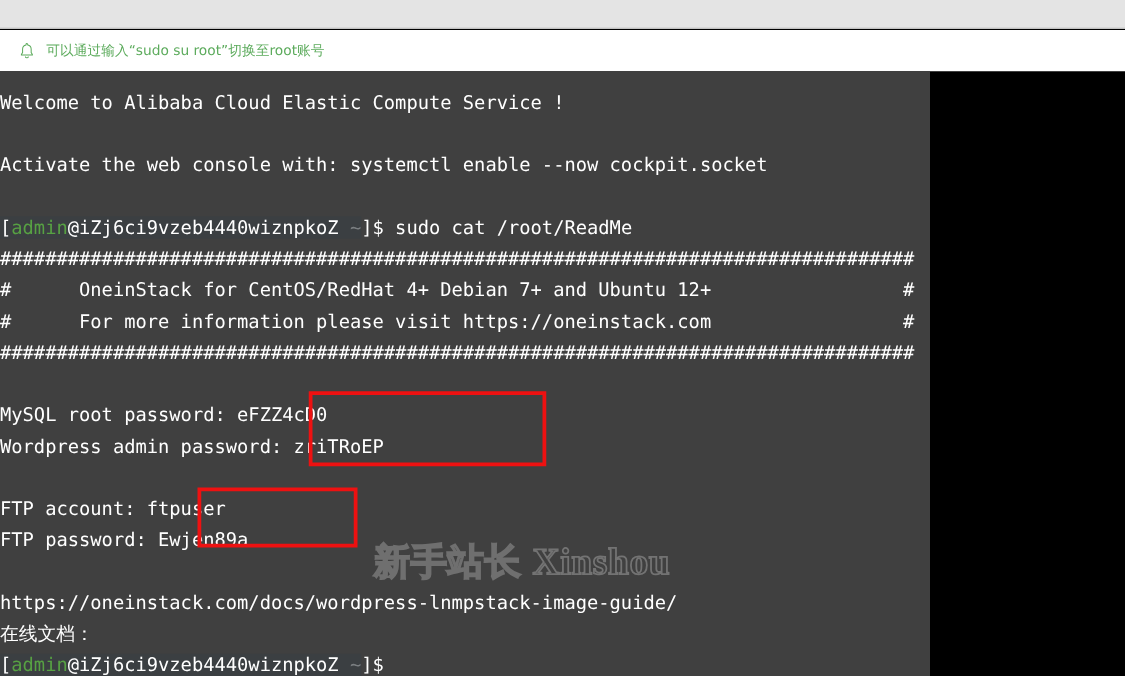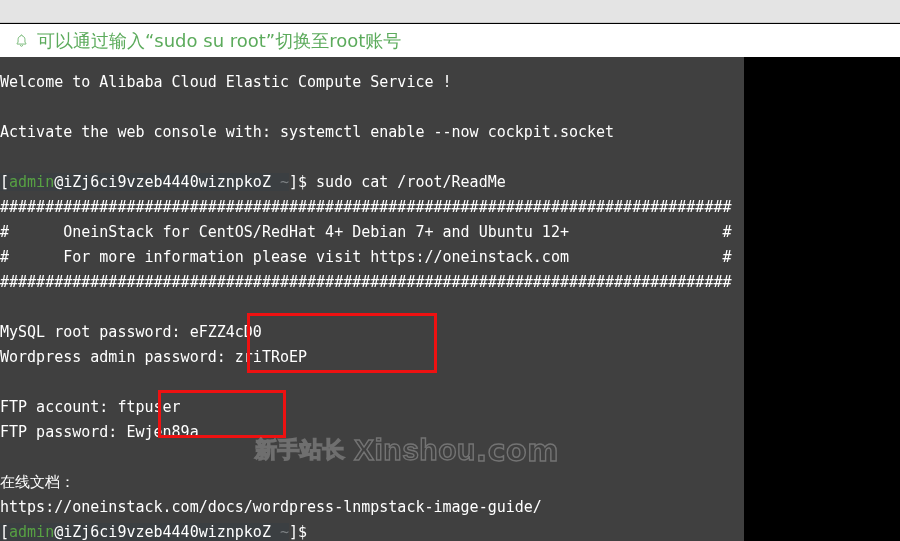--- a/index.html
+++ b/index.html
@@ -46,21 +46,21 @@
   }
   .bell-icon {
     width: 15px;
     height: 16px;
     flex: 0 0 auto;
     margin-right: 8px;
     display: block;
   }
   .notice-text {
     color: #5cab5c;
-    font-size: 18px;
+    font-size: 11px;
     font-family: "DejaVu Sans", "Liberation Sans", sans-serif;
     letter-spacing: 0px;
     white-space: nowrap;
     line-height: 1;
   }
 
   
   .terminal {
     position: absolute;
     left: 0; top: 57px;
@@ -120,27 +120,28 @@
     pointer-events: none;
     white-space: nowrap;
     font-size: 30px;
     font-weight: bold;
     letter-spacing: 0.5px;
   }
   .wm-cn {
     color: rgba(20,20,20,0.0);
     -webkit-text-stroke: 1.4px rgba(150,150,150,0.55);
     font-family: Liberation Serif, serif;
-    font-size: 22px;
+    font-size: 29px;
     margin-right: 9px;
+    margin-left: 44px;
   }
   .wm-a {
     color: rgba(20,20,20,0.0);
     -webkit-text-stroke: 1.4px rgba(150,150,150,0.6);
-    font-family: Liberation Sans, sans-serif;
+    font-family: Liberation Serif, serif;
   }
   .wm-b {
     color: rgba(150,82,30,0.62);
     -webkit-text-stroke: 1.2px rgba(168,96,38,0.75);
     font-family: "DejaVu Sans", sans-serif;
   }
   .wm-c {
     color: rgba(20,20,20,0.0);
     -webkit-text-stroke: 1.4px rgba(150,150,150,0.6);
     font-family: "DejaVu Sans", sans-serif;
@@ -180,29 +181,28 @@
     <div class="tline">MySQL root password: eFZZ4cD0</div>
     <div class="tline">Wordpress admin password: zriTRoEP</div>
 
     <div class="tline blank">&nbsp;</div>
 
     <div class="tline">FTP account: ftpuser</div>
     <div class="tline">FTP password: Ewjen89a</div>
 
     <div class="tline blank">&nbsp;</div>
 
+    <div class="tline">https://oneinstack.com/docs/wordpress-lnmpstack-image-guide/</div>
     <div class="tline">在线文档：</div>
-    <div class="tline">https://oneinstack.com/docs/wordpress-lnmpstack-image-guide/</div>
 
     <div class="tline"><span class="prompt-hl"><span>[</span><span class="u-green">admin</span><span>@</span><span>iZj6ci9vzeb4440wiznpkoZ</span> <span class="u-dim">~</span></span><span>]</span><span>$</span></div>
 
   </div>
 
   <div class="redbox" id="redbox-credentials"></div>
   <div class="redbox" id="redbox-ftp"></div>
 
   <div class="watermark">
     <span class="wm-cn">新手站长</span>
       <span class="wm-a">Xinshou</span>
-      <span class="wm-c">.com</span>
   </div>
 
 </div>
 
 </body></html>

